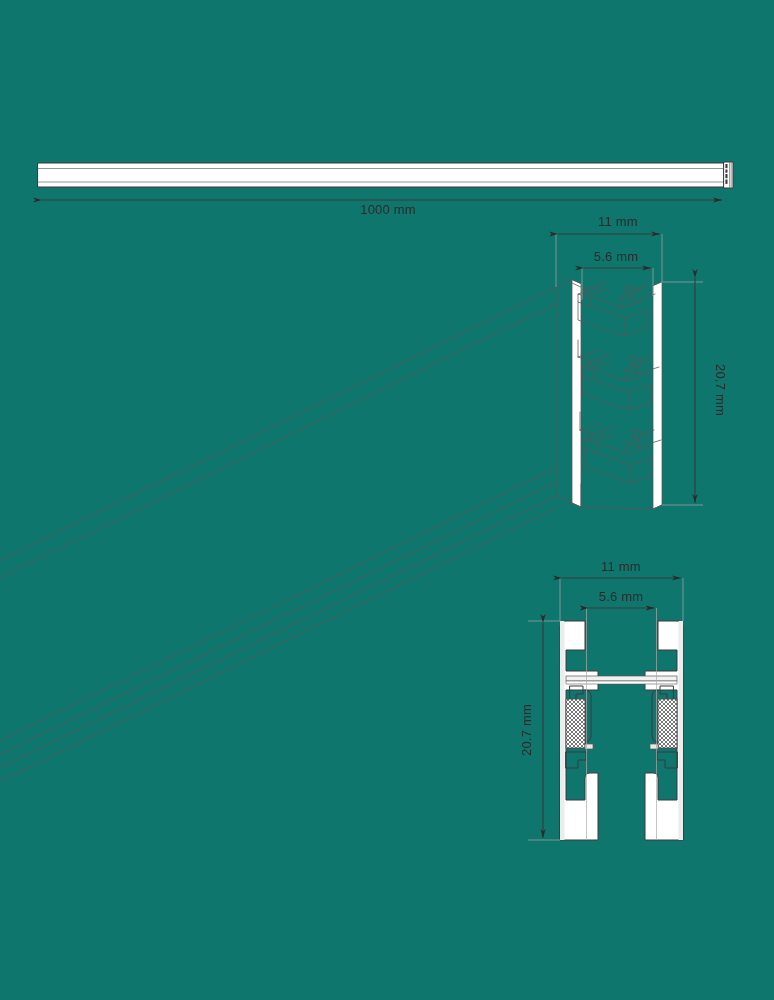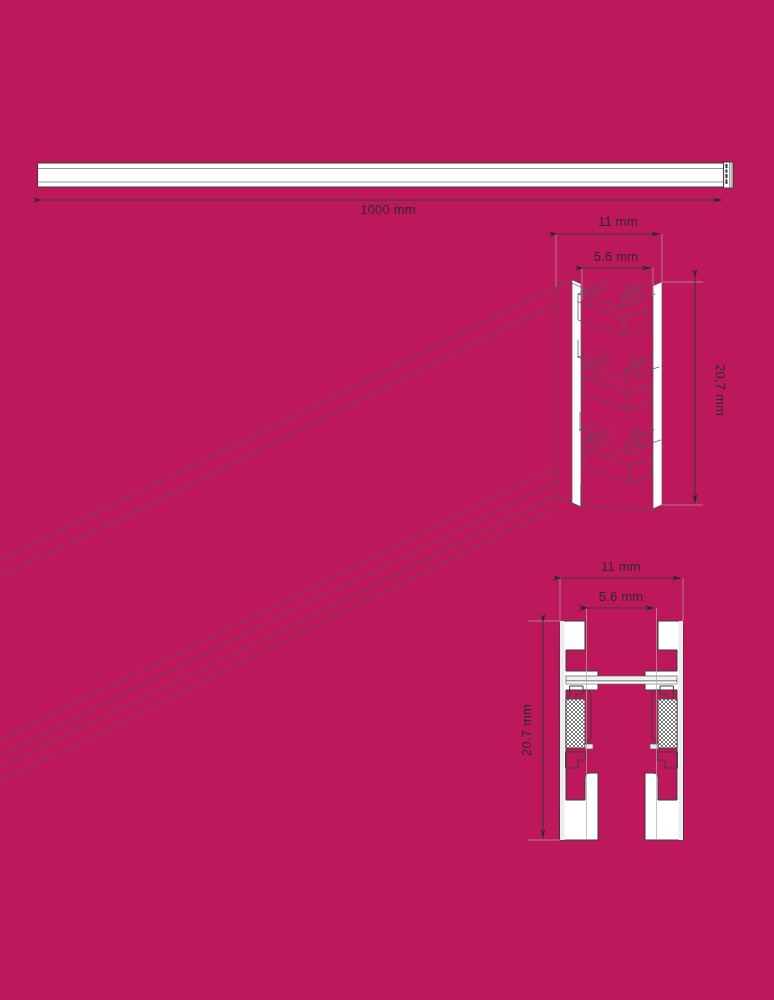--- a/index.html
+++ b/index.html
@@ -5,21 +5,21 @@
 <style>
   html, body {
     margin: 0;
     padding: 0;
     background: #ffffff;
   }
   #sheet {
     position: relative;
     width: 774px;
     height: 1000px;
-    background: #be185d;
+    background: #0f766e;
     overflow: hidden;
     font-family: "Liberation Sans", sans-serif;
   }
   #sheet svg {
     position: absolute;
     left: 0;
     top: 0;
     width: 774px;
     height: 1000px;
     display: block;

